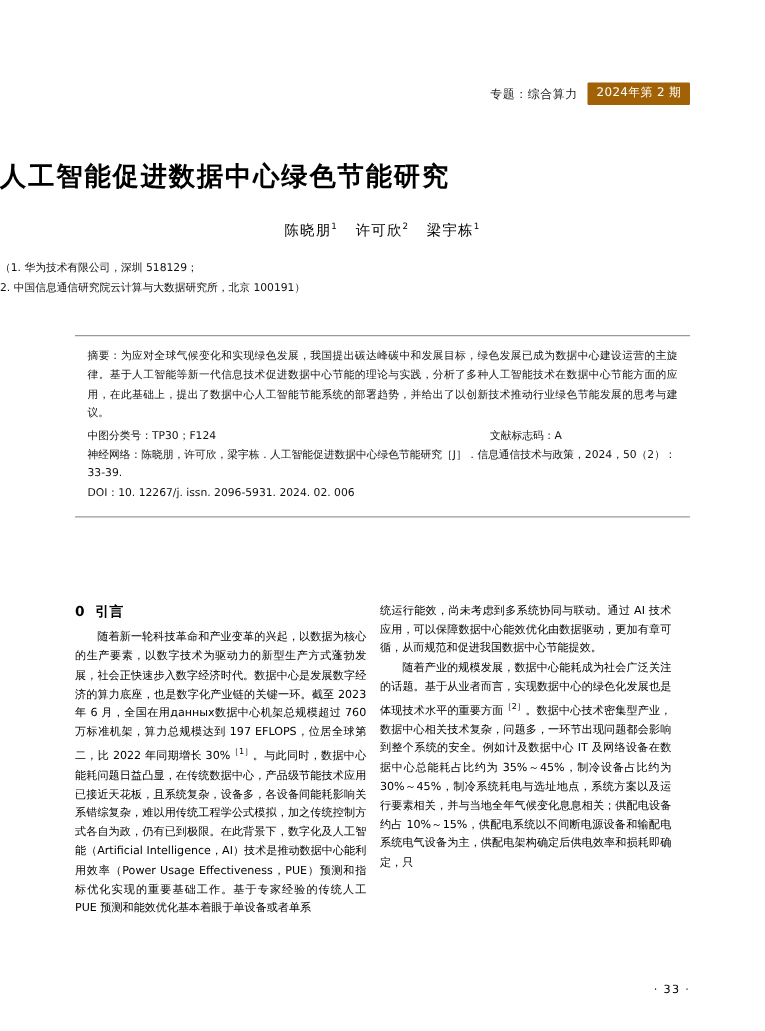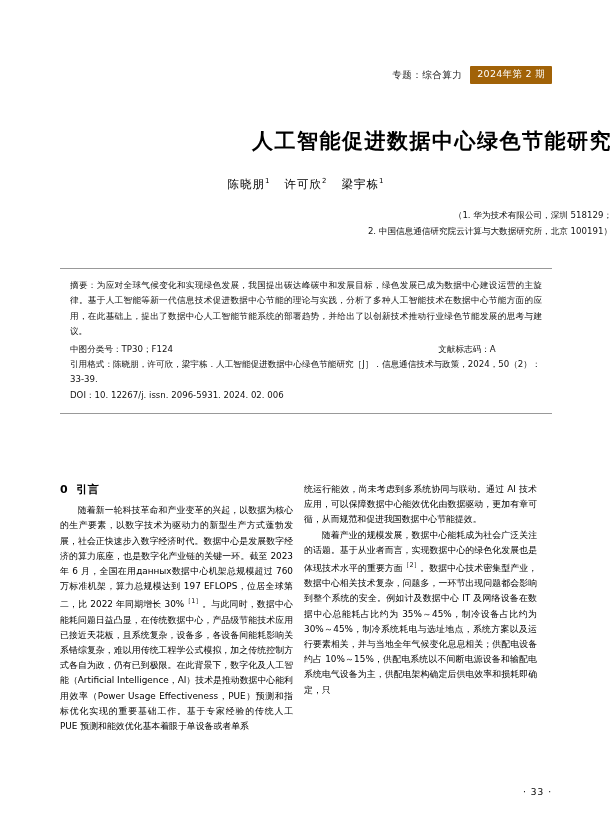--- a/index.html
+++ b/index.html
@@ -48,21 +48,21 @@
     border-radius: 1px;
     letter-spacing: 0.3px;
   }
 
   
   .title {
     position: absolute;
     top: 127px;
     left: 0;
     width: 612px;
-    text-align: right;
+    text-align: left;
     font-size: 21px;
     font-weight: bold;
     letter-spacing: 1.5px;
     color: #000;
     font-family: "DejaVu Sans", "Liberation Sans", sans-serif;
   }
 
   .authors {
     position: absolute;
     top: 177px;
@@ -76,21 +76,21 @@
     font-size: 7px;
     vertical-align: super;
   }
   .authors .gap { display: inline-block; width: 14px; }
 
   .affil {
     position: absolute;
     top: 207px;
     left: 0;
     width: 612px;
-    text-align: right;
+    text-align: left;
     font-size: 8.6px;
     line-height: 16px;
     color: #111;
   }
 
   
   .absbox {
     position: absolute;
     top: 268px;
     left: 60px;
@@ -183,23 +183,23 @@
 
   <div class="affil">
     <div>（1. 华为技术有限公司，深圳 518129；</div>
     <div>2. 中国信息通信研究院云计算与大数据研究所，北京 100191）</div>
   </div>
 
   <div class="absbox">
     <p class="para"><span class="b">摘要：</span><span>为应对全球气候变化和实现绿色发展，我国提出碳达峰碳中和发展目标，绿色发展已成为数据中心建设运营的主旋律。基于人工智能等新一代信息技术促进数据中心节能的理论与实践，分析了多种人工智能技术在数据中心节能方面的应用，在此基础上，提出了数据中心人工智能节能系统的部署趋势，并给出了以创新技术推动行业绿色节能发展的思考与建议。</span></p>
     <div class="row">
       <div><span class="b">中图分类号：</span><span>TP30；F124</span></div>
-      <div style="width:150px;text-align:center;"><span class="b">文献标志码：</span><span>A</span></div>
+      <div style="width:150px;"><span class="b">文献标志码：</span><span>A</span></div>
     </div>
-    <p class="kv"><span class="b">引用格式：</span><span>陈晓朋，许可欣，梁宇栋．人工智能促进数据中心绿色节能研究［J］．信息通信技术与政策，2024，50（2）：33-39.</span></p>
+    <p class="kv"><span class="b">神经网络：</span><span>陈晓朋，许可欣，梁宇栋．人工智能促进数据中心绿色节能研究［J］．信息通信技术与政策，2024，50（2）：33-39.</span></p>
     <p class="kv"><span class="b">DOI：</span><span>10. 12267/j. issn. 2096-5931. 2024. 02. 006</span></p>
   </div>
 
   <div class="cols">
 
     <div class="col">
       <div class="secnum">
         <span class="n">0</span><span>引言</span>
       </div>
       <p class="para"><span>随着新一轮科技革命和产业变革的兴起，以数据为核心的生产要素，以数字技术为驱动力的新型生产方式蓬勃发展，社会正快速步入数字经济时代。数据中心是发展数字经济的算力底座，也是数字化产业链的关键一环。截至 2023 年 6 月，全国在用данных数据中心机架总规模超过 760 万标准机架，算力总规模达到 197 EFLOPS，位居全球第二，比 2022 年同期增长 30%</span><sup class="ref">［1］</sup><span>。与此同时，数据中心能耗问题日益凸显，在传统数据中心，产品级节能技术应用已接近天花板，且系统复杂，设备多，各设备间能耗影响关系错综复杂，难以用传统工程学公式模拟，加之传统控制方式各自为政，仍有已到极限。在此背景下，数字化及人工智能（Artificial Intelligence，AI）技术是推动数据中心能利用效率（Power Usage Effectiveness，PUE）预测和指标优化实现的重要基础工作。基于专家经验的传统人工 PUE 预测和能效优化基本着眼于单设备或者单系</span></p>

